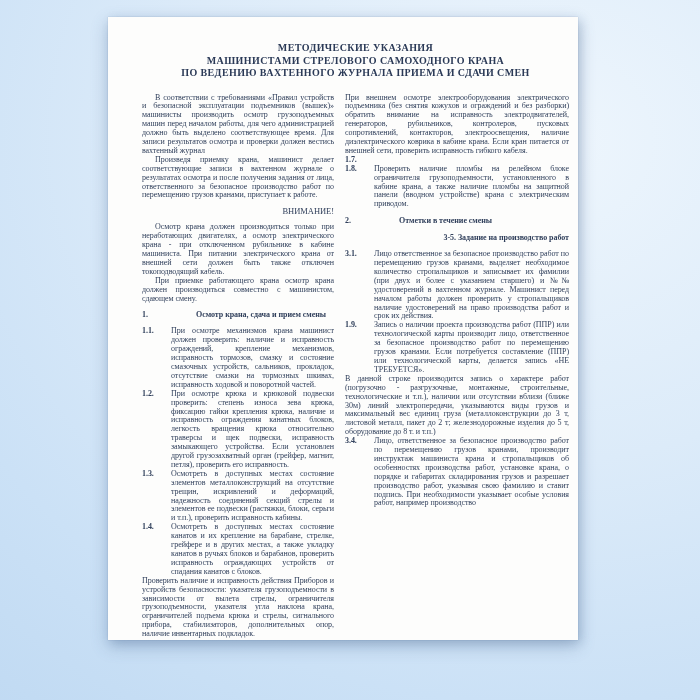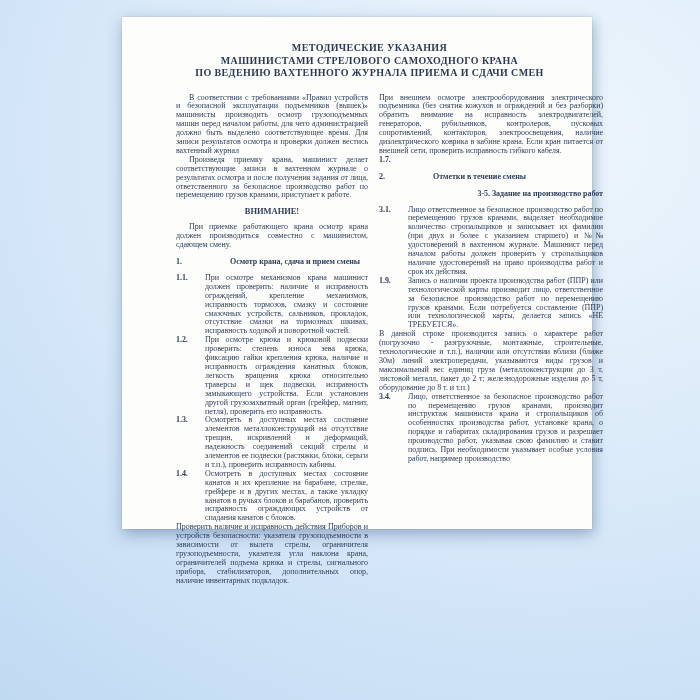--- a/index.html
+++ b/index.html
@@ -10,58 +10,57 @@
     overflow: hidden;
   }
   body {
     font-family: "Liberation Serif", "DejaVu Serif", serif;
     background: radial-gradient(135% 115% at 78% 20%,
                 #eef6fd 0%, #dcebf9 40%, #cbe1f6 70%, #bcd7f1 100%);
     position: relative;
   }
   .page {
     position: absolute;
-    left: 122px;
+    left: 108px;
     top: 17px;
     width: 470px;
-    height: 512px;
+    height: 623px;
     box-sizing: border-box;
     background: #fdfdfc;
     box-shadow: 0 6px 16px rgba(62, 92, 136, 0.32),
                 3px 3px 9px rgba(62, 92, 136, 0.18),
                 0 0 1px rgba(62, 92, 136, 0.35);
     padding: 25px 9px 0 34px;
     color: #31405c;
   }
   .title {
     text-align: center;
     font-weight: bold;
     font-size: 10px;
     line-height: 12.5px;
     letter-spacing: 0.4px;
     color: #2b3a57;
   }
   .columns {
     display: flex;
     gap: 11px;
     margin-top: 14px;
-    margin-left: 20px;
   }
   .col {
     font-size: 8px;
     line-height: 8.9px;
     text-align: justify;
     letter-spacing: -0.05px;
   }
   .col-left  { width: 192px; flex: none; }
   .col-right { width: 224px; flex: none; }
   .para { margin: 0; text-indent: 13px; }
   .attn {
-    text-align: center;
-    font-weight: bold;
+    text-align: right;
+    font-weight: normal;
     font-size: 8.5px;
     margin: 7px 0 7px;
   }
   .sec-heading {
     display: flex;
     font-weight: bold;
     margin: 8px 0 7px;
   }
   .sec-heading .num { width: 54px; flex: none; }
   .sub-heading {
@@ -85,20 +84,21 @@
   </div>
 
   <div class="columns">
 
     <div class="col col-left">
       <p class="para">В соответствии с требованиями «Правил устройств и безопасной эксплуатации подъемников (вышек)» машинисты производить осмотр грузоподъемных машин перед началом работы, для чего администрацией должно быть выделено соответствующее время. Для записи результатов осмотра и проверки должен вестись вахтенный журнал</p>
       <p class="para">Произведя приемку крана, машинист делает соответствующие записи в вахтенном журнале о результатах осмотра и после получения задания от лица, ответственного за безопасное производство работ по перемещению грузов кранами, приступает к работе.</p>
 
       <div class="attn">ВНИМАНИЕ!</div>
 
+      <p class="para">Осмотр крана должен производиться только при неработающих двигателях, а осмотр электрического крана - при отключенном рубильнике в кабине машиниста. При питании электрического крана от внешней сети должен быть также отключен токоподводящий кабель.</p>
       <p class="para">При приемке работающего крана осмотр крана должен производиться совместно с машинистом, сдающем смену.</p>
 
       <div class="sec-heading">
         <span class="num">1.</span>
         <span class="ttl">Осмотр крана, сдача и прием смены</span>
       </div>
 
       <div class="item">
         <span class="num">1.1.</span>
         <span class="txt">При осмотре механизмов крана машинист должен проверить: наличие и исправность ограждений, крепление механизмов, исправность тормозов, смазку и состояние смазочных устройств, сальников, прокладок, отсутствие смазки на тормозных шкивах, исправность ходовой и поворотной частей.</span>
@@ -120,20 +120,24 @@
       </div>
     </div>
 
     <div class="col col-right">
       <div class="item">
         <span class="txt">При внешнем осмотре электрооборудования электрического подъемника (без снятия кожухов и ограждений и без разборки) обратить внимание на исправность электродвигателей, генераторов, рубильников, контролеров, пусковых сопротивлений, контакторов, электроосвещения, наличие диэлектрического коврика в кабине крана. Если кран питается от внешней сети, проверить исправность гибкого кабеля.</span>
       </div>
       <div class="item">
         <span class="num">1.7.</span>
       </div>
+      <div class="item">
+        <span class="num">1.8.</span>
+        <span class="txt">Проверить наличие пломбы на релейном блоке ограничителя грузоподъемности, установленного в кабине крана, а также наличие пломбы на защитной панели (вводном устройстве) крана с электрическим приводом.</span>
+      </div>
 
       <div class="sec-heading">
         <span class="num">2.</span>
         <span class="ttl">Отметки в течение смены</span>
       </div>
 
 
       <div class="sub-heading">3-5. Задание на производство работ</div>
 
       <div class="item">

